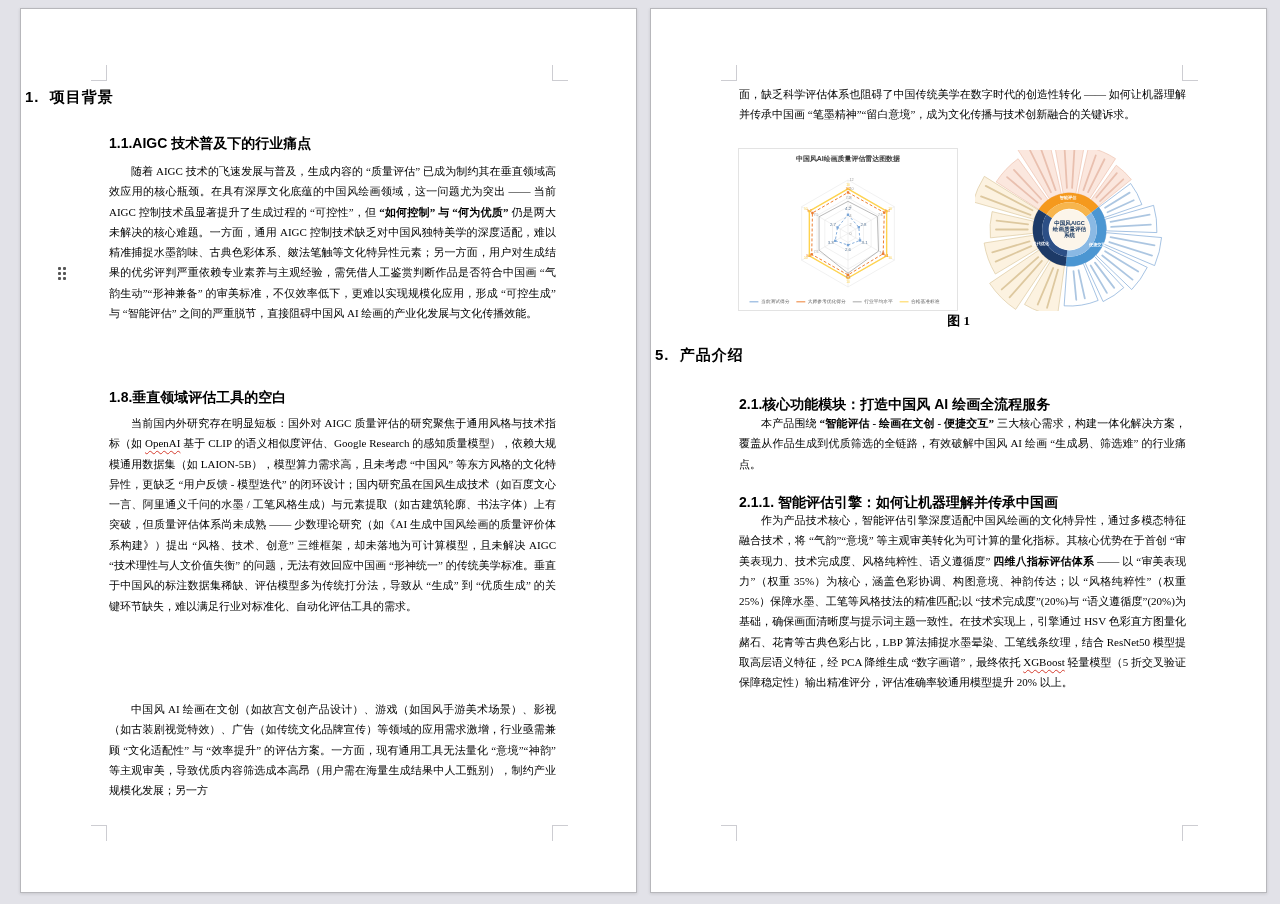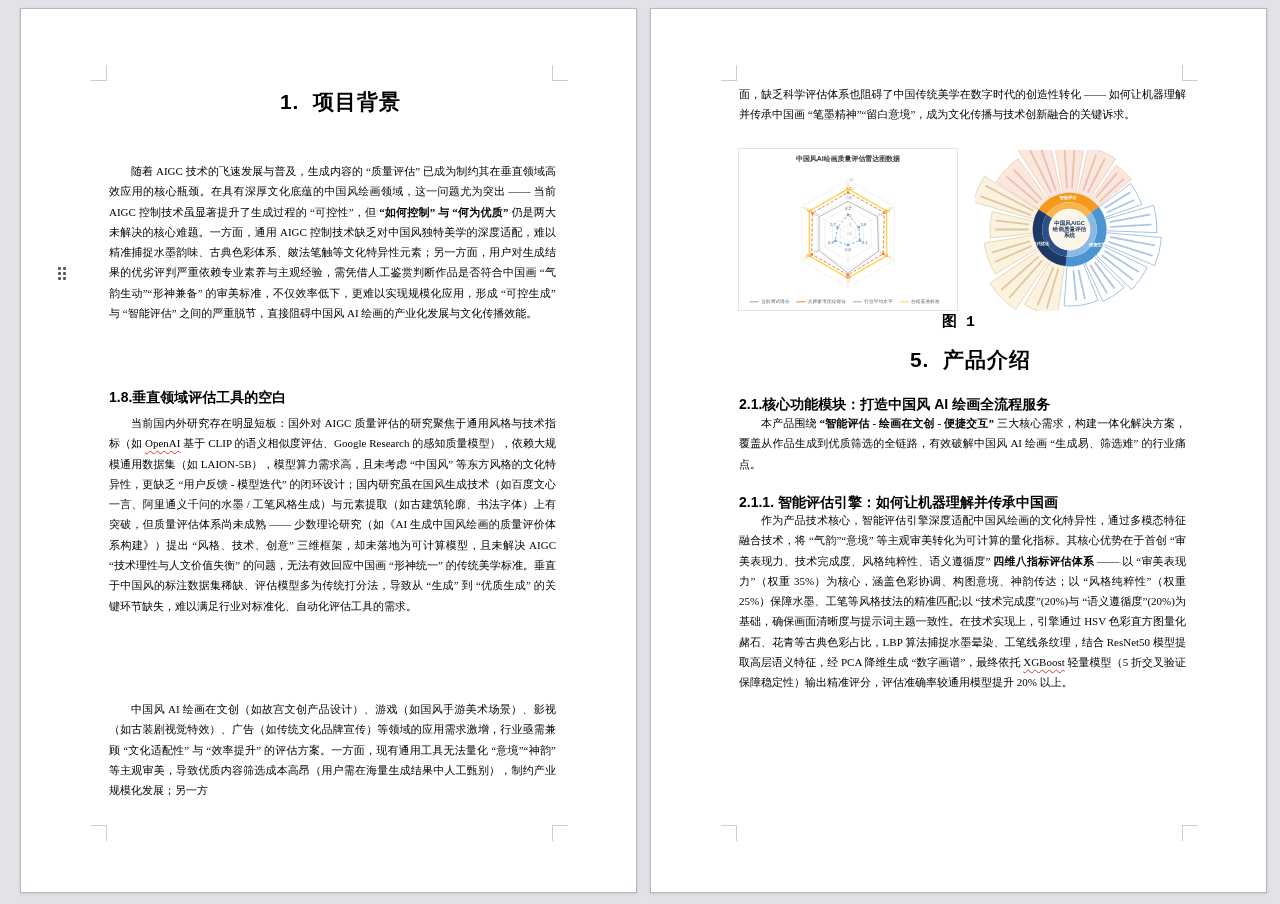--- a/index.html
+++ b/index.html
@@ -2,22 +2,22 @@
 <html><head>
 <meta charset="utf-8">
 <style>
   *{margin:0;padding:0;box-sizing:border-box}
   html,body{width:1280px;height:904px;overflow:hidden;background:#e2e2e8;
     font-family:"Liberation Serif","DejaVu Serif",serif;color:#000}
   .page{position:absolute;top:8px;width:617px;height:885px;background:#fff;
     border:1px solid #b7b7bb;box-shadow:0 1px 3px rgba(0,0,0,.12)}
   .page1{left:20px}
   .page2{left:650px}
-  .doc-title{position:absolute;left:12px;width:100%;text-align:center;
-    font-family:"Liberation Sans","DejaVu Sans",sans-serif;font-weight:bold;font-size:21px;
+  .doc-title{position:absolute;left:4px;width:100%;
+    font-family:"Liberation Sans","DejaVu Sans",sans-serif;font-weight:bold;font-size:15px;
     letter-spacing:1px;white-space:pre}
   .sec{position:absolute;left:88px;width:450px;
     font-family:"Liberation Sans","DejaVu Sans",sans-serif;font-weight:bold;font-size:14px}
   .body{position:absolute;left:88px;width:447px;font-size:11px;line-height:20.3px;
     text-align:justify;overflow-wrap:break-word}
   .ind{text-indent:2em}
   .b{font-weight:bold}
   .sq{text-decoration:underline;text-decoration-style:wavy;text-decoration-color:#d43c2f;
     text-decoration-thickness:1px;text-underline-offset:3px}
   .crop{position:absolute;width:16px;height:16px;border:0 solid #cdcdd2}
@@ -25,21 +25,21 @@
   .crop.tr{left:531px;top:56px;border-left-width:1px;border-bottom-width:1px}
   .crop.bl{left:70px;top:816px;border-right-width:1px;border-top-width:1px}
   .crop.br{left:531px;top:816px;border-left-width:1px;border-top-width:1px}
   .handle{position:absolute;left:37px;top:258px;display:grid;
     grid-template-columns:3px 3px;grid-auto-rows:3px;gap:2px;cursor:grab}
   .handle i{background:#555;border-radius:1px;display:block}
   .radar-box{position:absolute;left:87px;top:139px;width:220px;height:163px;
     border:1px solid #e3e3e3;background:#fff}
   .sunburst-box{position:absolute;left:324px;top:141px;width:194px;height:161px}
   .caption{position:absolute;left:0;top:303px;width:100%;text-align:center;
-    font-family:Liberation Mono, monospace;font-weight:bold;font-size:15px}
+    font-family:Liberation Serif, serif;font-weight:bold;font-size:13px}
   figure svg text{font-family:"Liberation Sans","DejaVu Sans",sans-serif}
 </style>
 </head>
 <body>
 
 <div>
 
   <section class="page page1">
     <i class="crop tl"></i>
     <i class="crop tr"></i>
@@ -50,20 +50,21 @@
       <i></i>
         <i></i>
         <i></i>
         <i></i>
         <i></i>
         <i></i>
     </span>
 
     <h1 class="doc-title" style="top:79px">1.  项目背景</h1>
 
+    <h2 class="sec" style="top:126px">1.1.AIGC 技术普及下的行业痛点</h2>
     <p class="body ind" style="top:152px"><span>随着 AIGC 技术的飞速发展与普及，生成内容的 “质量评估” 已成为制约其在垂直领域高效应用的核心瓶颈。在具有深厚文化底蕴的中国风绘画领域，这一问题尤为突出 —— 当前 AIGC 控制技术虽显著提升了生成过程的 “可控性”，但 </span><span class="b">“如何控制” 与 “何为优质”</span><span> 仍是两大未解决的核心难题。一方面，通用 AIGC 控制技术缺乏对中国风独特美学的深度适配，难以精准捕捉水墨韵味、古典色彩体系、皴法笔触等文化特异性元素；另一方面，用户对生成结果的优劣评判严重依赖专业素养与主观经验，需凭借人工鉴赏判断作品是否符合中国画 “气韵生动”“形神兼备” 的审美标准，不仅效率低下，更难以实现规模化应用，形成 “可控生成” 与 “智能评估” 之间的严重脱节，直接阻碍中国风 AI 绘画的产业化发展与文化传播效能。</span></p>
 
     <h2 class="sec" style="top:380px">1.8.垂直领域评估工具的空白</h2>
     <p class="body ind" style="top:404px"><span>当前国内外研究存在明显短板：国外对 AIGC 质量评估的研究聚焦于通用风格与技术指标（如 </span><span class="sq">OpenAI</span><span> 基于 CLIP 的语义相似度评估、Google Research 的感知质量模型），依赖大规模通用数据集（如 LAION-5B），模型算力需求高，且未考虑 “中国风” 等东方风格的文化特异性，更缺乏 “用户反馈 - 模型迭代” 的闭环设计；国内研究虽在国风生成技术（如百度文心一言、阿里通义千问的水墨 / 工笔风格生成）与元素提取（如古建筑轮廓、书法字体）上有突破，但质量评估体系尚未成熟 —— 少数理论研究（如《AI 生成中国风绘画的质量评价体系构建》）提出 “风格、技术、创意” 三维框架，却未落地为可计算模型，且未解决 AIGC “技术理性与人文价值失衡” 的问题，无法有效回应中国画 “形神统一” 的传统美学标准。垂直于中国风的标注数据集稀缺、评估模型多为传统打分法，导致从 “生成” 到 “优质生成” 的关键环节缺失，难以满足行业对标准化、自动化评估工具的需求。</span></p>
 
     <p class="body ind" style="top:690px"><span>中国风 AI 绘画在文创（如故宫文创产品设计）、游戏（如国风手游美术场景）、影视（如古装剧视觉特效）、广告（如传统文化品牌宣传）等领域的应用需求激增，行业亟需兼顾 “文化适配性” 与 “效率提升” 的评估方案。一方面，现有通用工具无法量化 “意境”“神韵” 等主观审美，导致优质内容筛选成本高昂（用户需在海量生成结果中人工甄别），制约产业规模化发展；另一方</span></p>
   </section>
 
   <section class="page page2">
     <i class="crop tl"></i>

